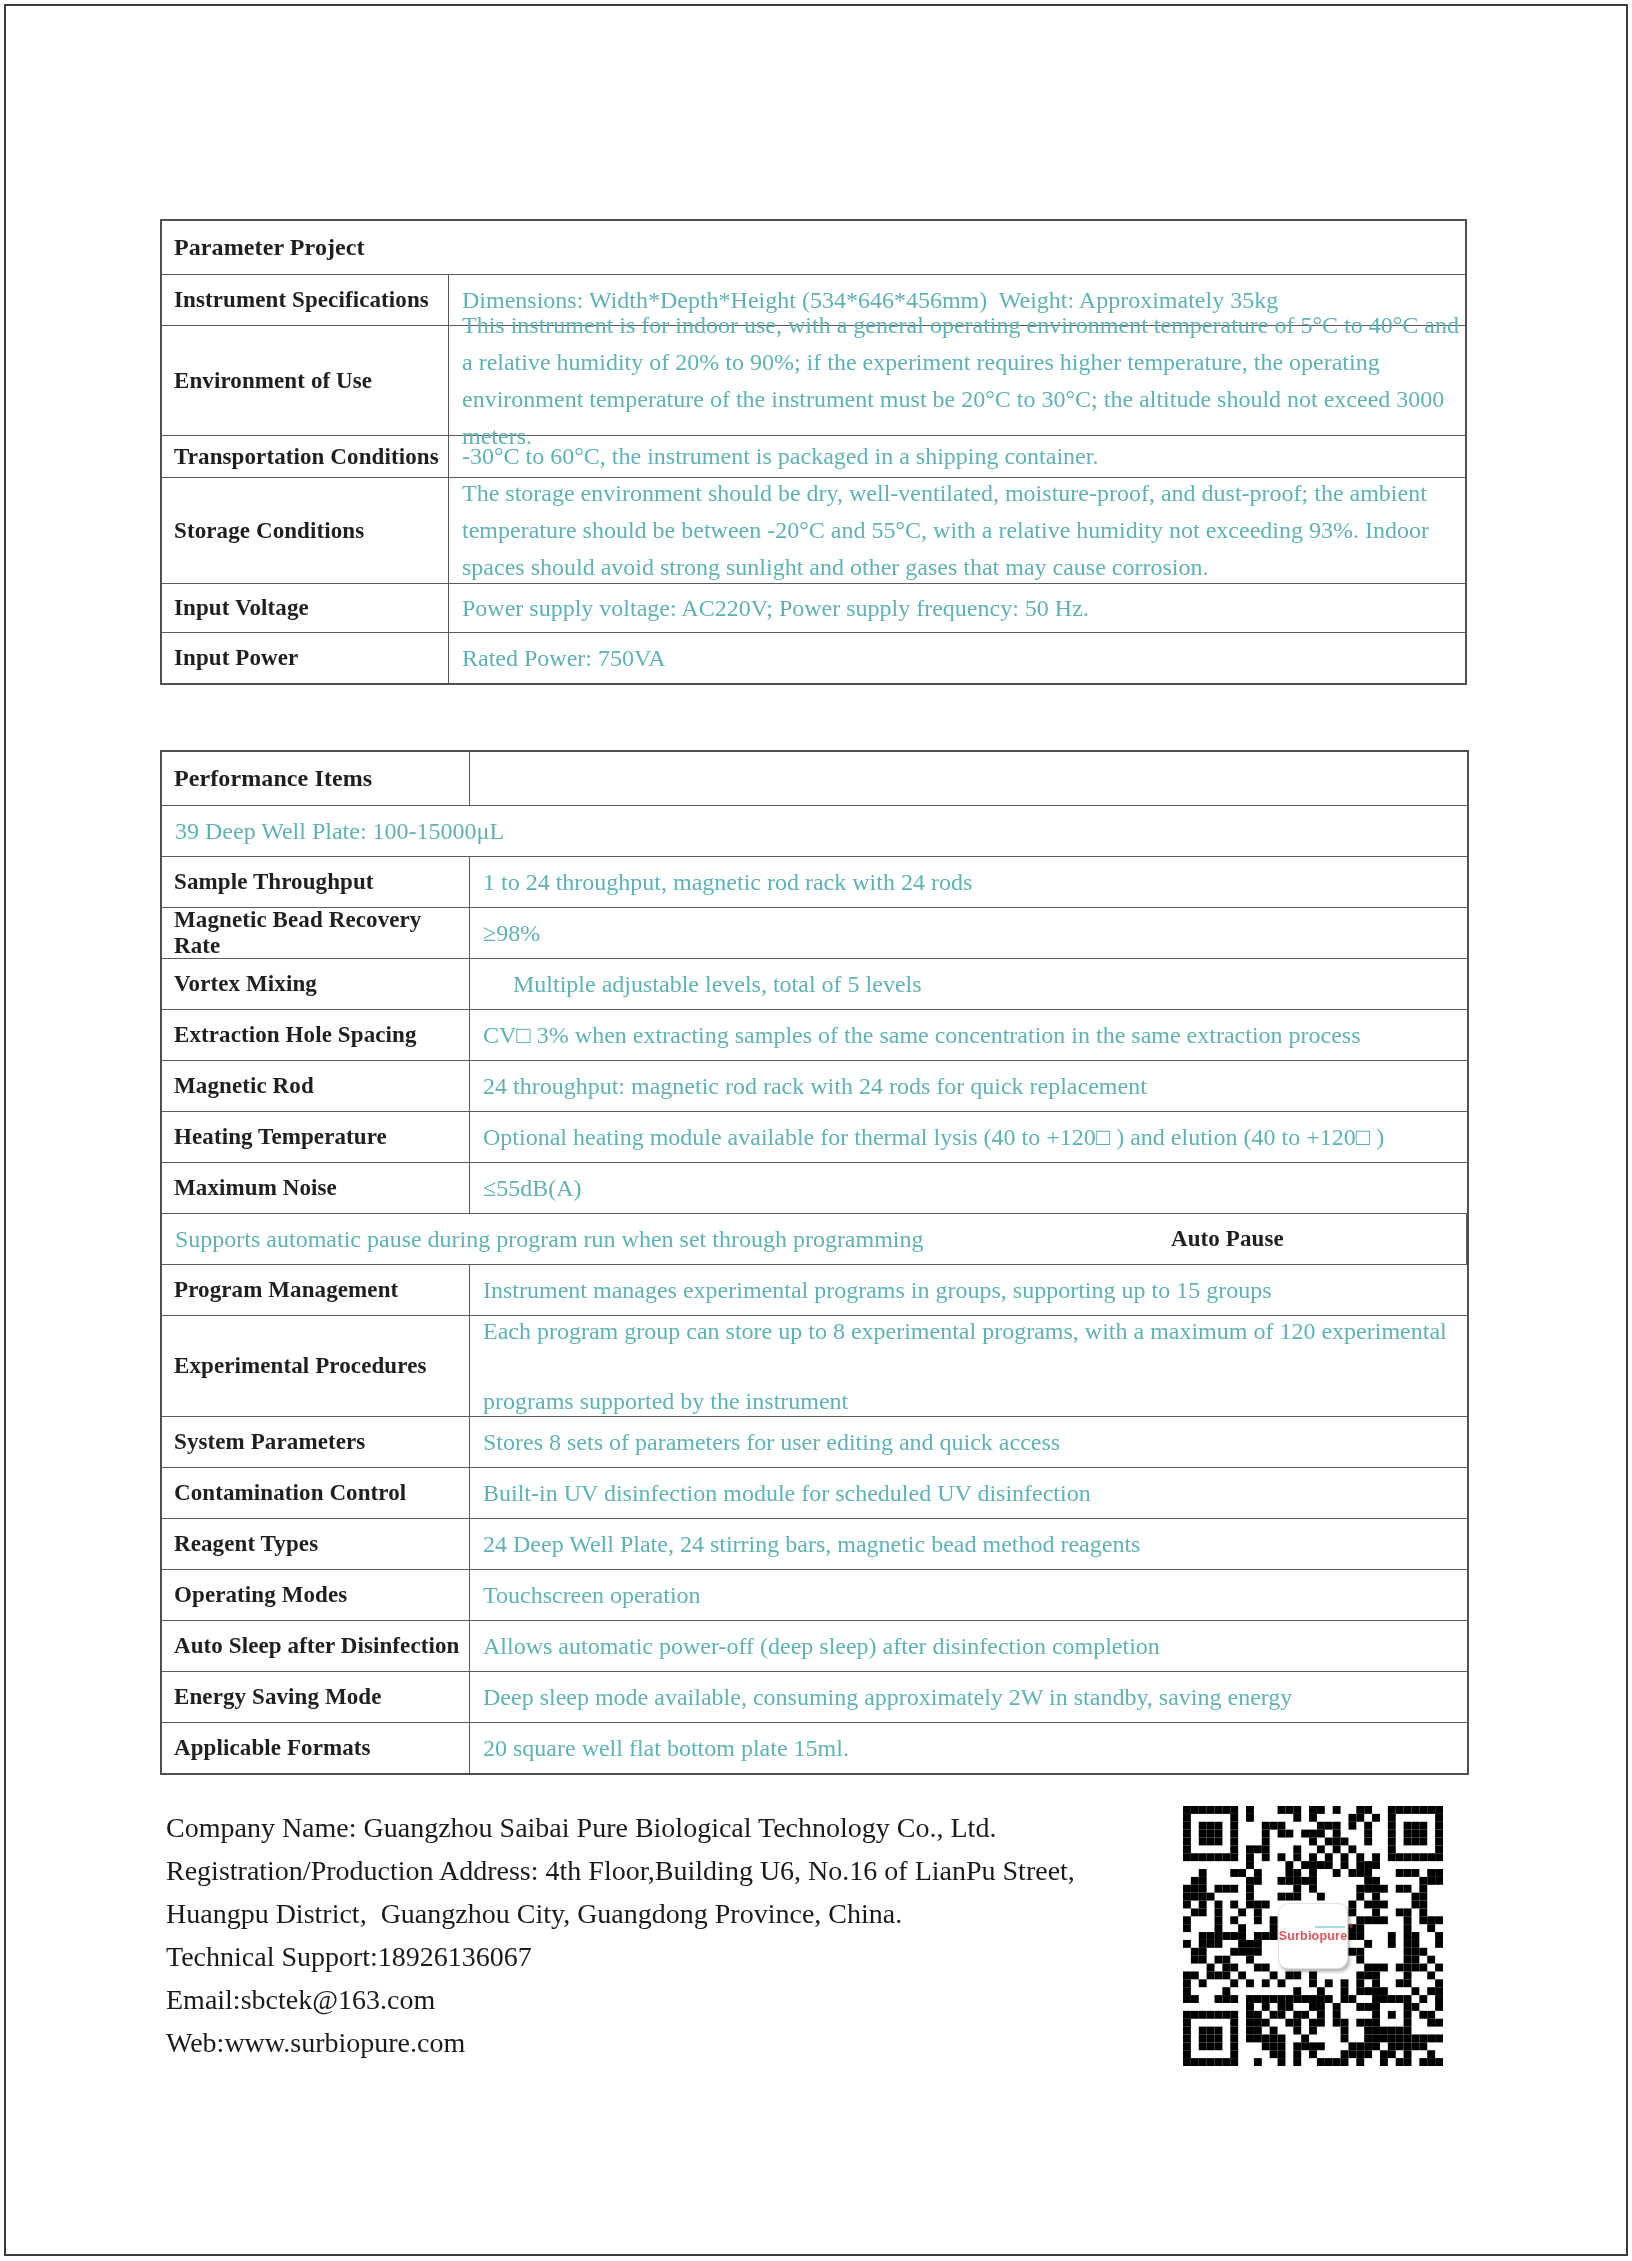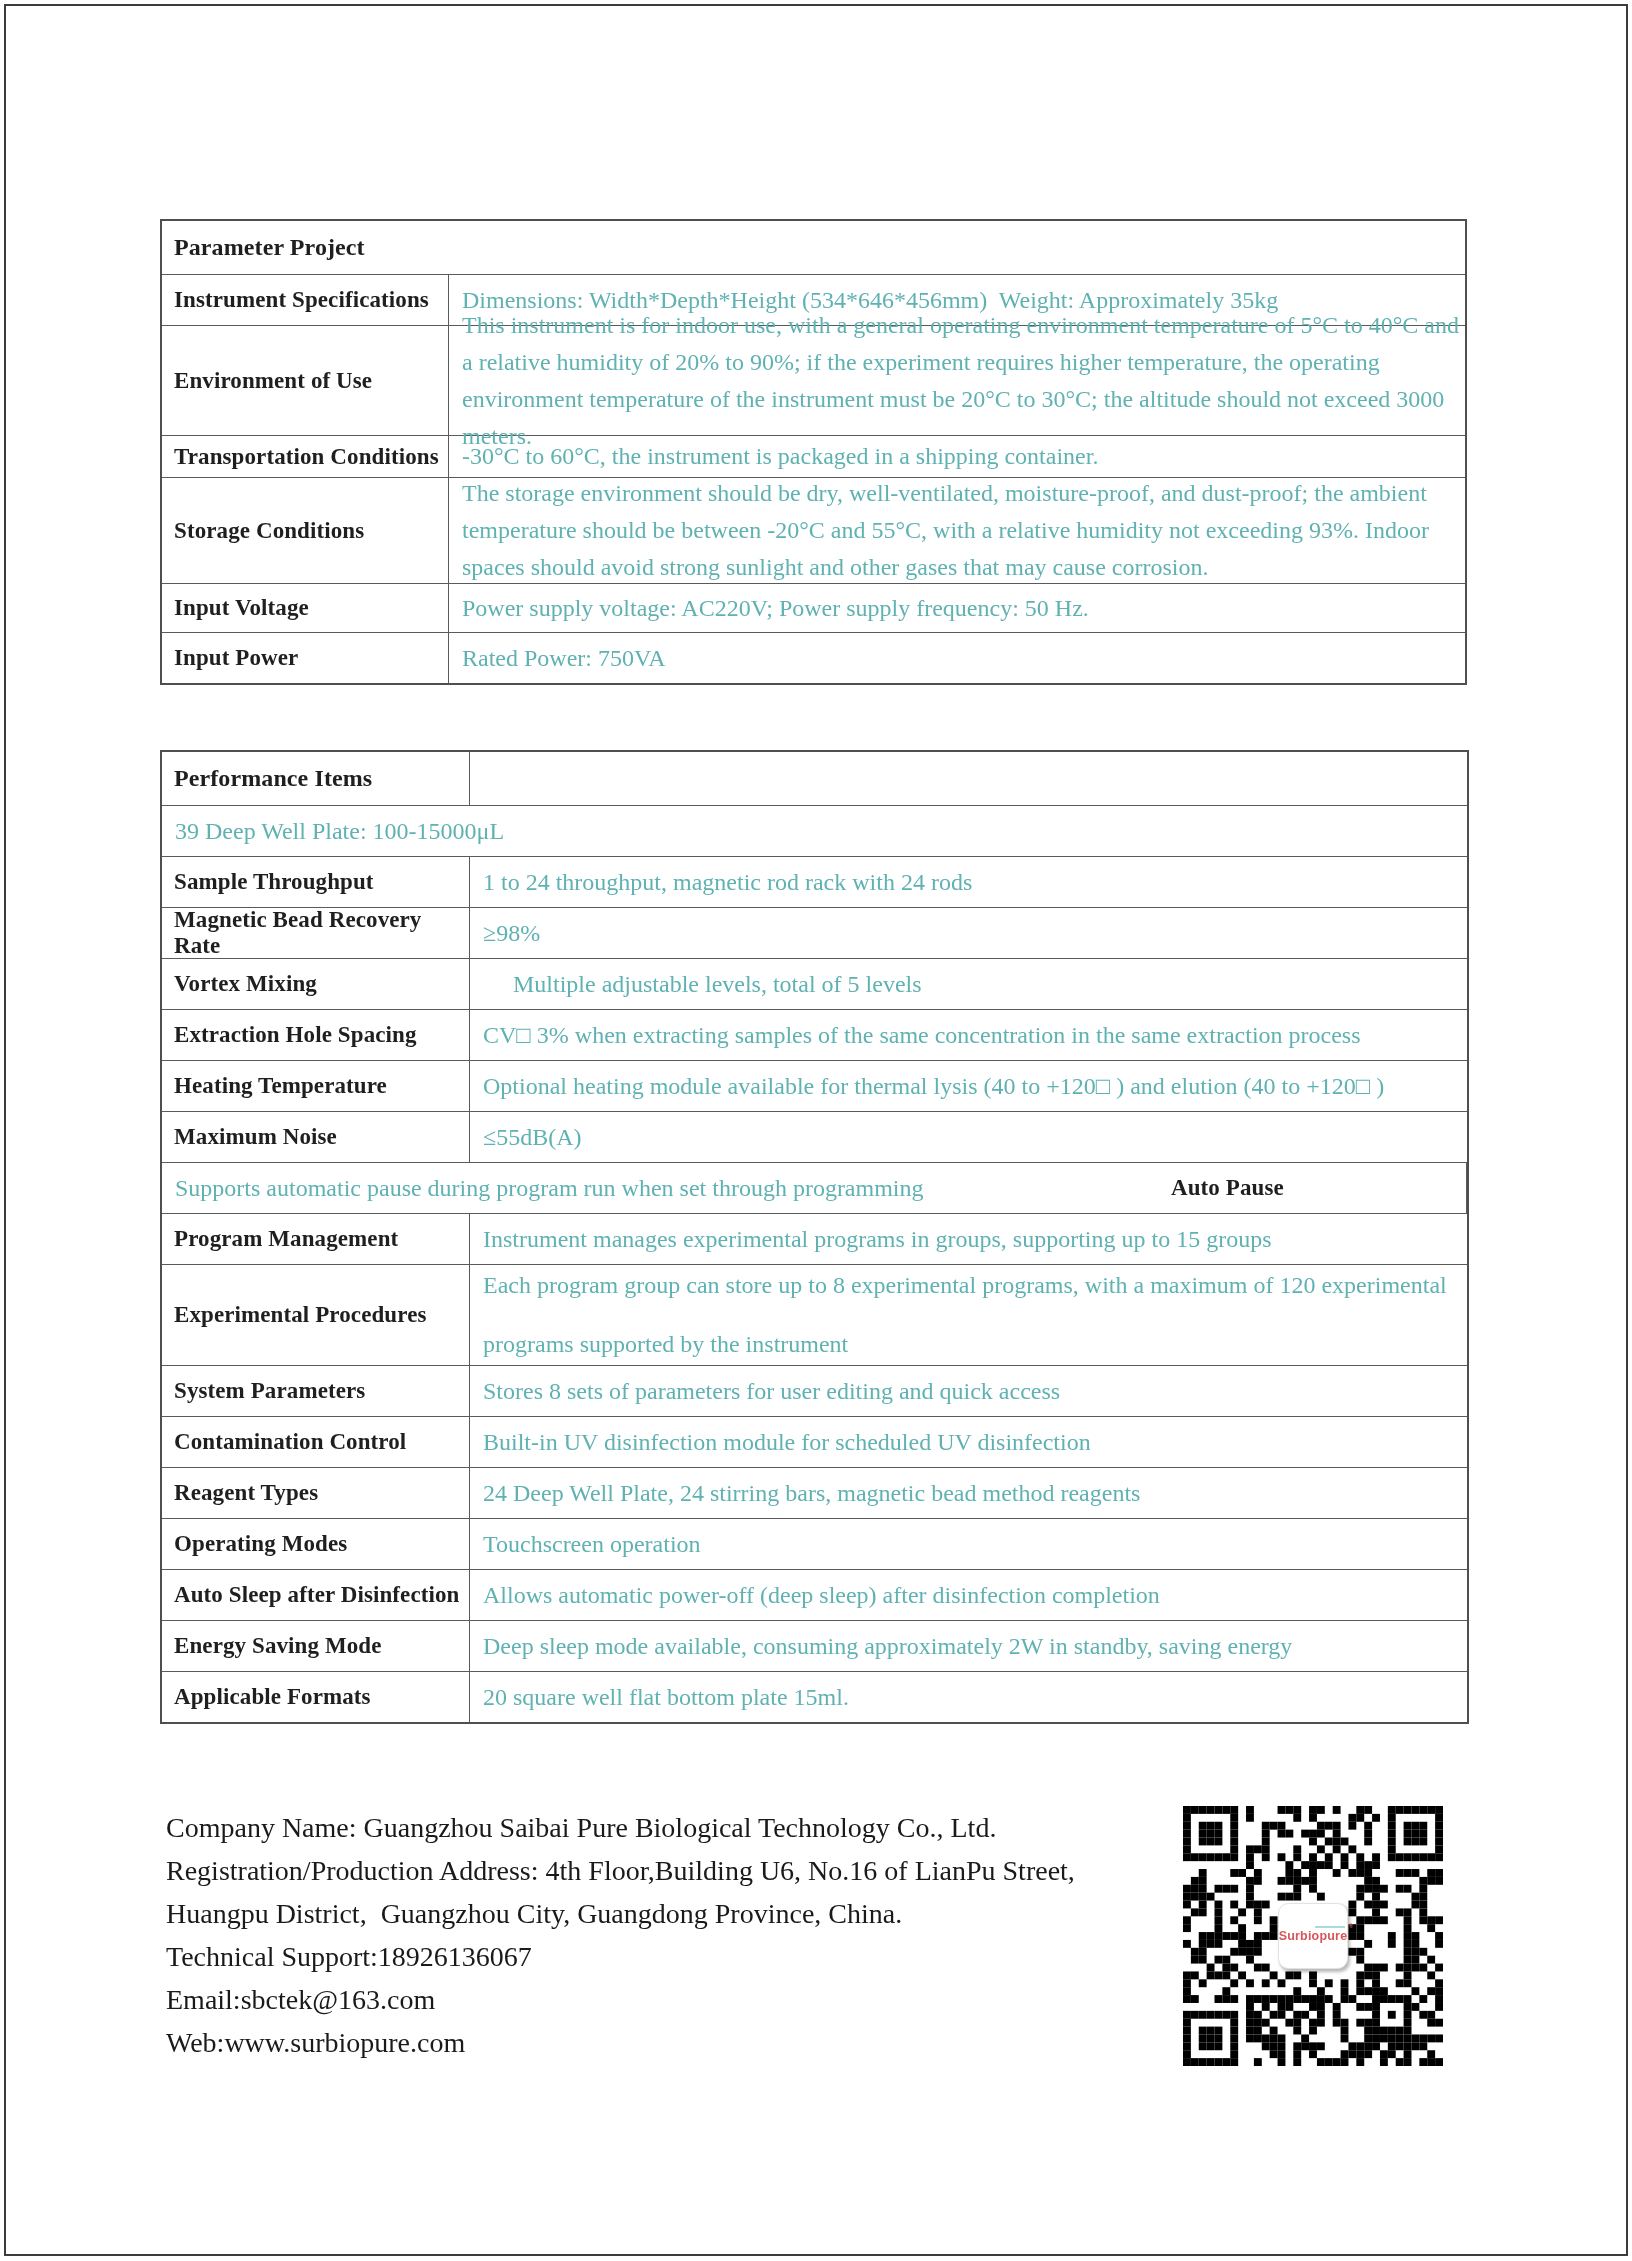--- a/index.html
+++ b/index.html
@@ -168,38 +168,42 @@
       </div>
       <div class="trow" style="height: 51px; gap: 30px;">
         <div class="cell label-cell" style="width: 308px;">Vortex Mixing</div>
         <div class="cell value-cell oneline"><span class="vtext">Multiple adjustable levels, total of 5 levels</span></div>
       </div>
       <div class="trow" style="height: 51px; justify-content: flex-end;">
         <div class="cell label-cell" style="width: 308px;">Extraction Hole Spacing</div>
         <div class="cell value-cell oneline"><span class="vtext">CV□ 3% when extracting samples of the same concentration in the same extraction process</span></div>
       </div>
       <div class="trow" style="height: 51px;">
+        <div class="cell label-cell" style="width: 308px;">Magnetic Rod</div>
+        <div class="cell value-cell oneline"><span class="vtext">24 throughput: magnetic rod rack with 24 rods for quick replacement</span></div>
+      </div>
+      <div class="trow" style="height: 51px;">
         <div class="cell label-cell" style="width: 308px;">Heating Temperature</div>
         <div class="cell value-cell oneline"><span class="vtext">Optional heating module available for thermal lysis (40 to +120□ ) and elution (40 to +120□ )</span></div>
       </div>
       <div class="trow" style="height: 51px;">
         <div class="cell label-cell" style="width: 308px;">Maximum Noise</div>
         <div class="cell value-cell oneline"><span class="vtext">≤55dB(A)</span></div>
       </div>
       <div class="trow" style="height: 51px;">
         <div class="cell value-cell oneline"><span class="vtext">Supports automatic pause during program run when set through programming</span></div>
         <div class="cell label-cell" style="width: 308px;">Auto Pause</div>
       </div>
       <div class="trow" style="height: 51px;">
         <div class="cell label-cell" style="width: 308px;">Program Management</div>
         <div class="cell value-cell oneline"><span class="vtext">Instrument manages experimental programs in groups, supporting up to 15 groups</span></div>
       </div>
       <div class="trow" style="height: 101px;">
         <div class="cell label-cell" style="width: 308px;">Experimental Procedures</div>
-        <div class="cell value-cell wrap" style="line-height: 59px;">
+        <div class="cell value-cell wrap" style="line-height: 70px;">
           <span class="vtext">Each program group can store up to 8 experimental programs, with a maximum of 120 experimental programs supported by the instrument</span>
         </div>
       </div>
       <div class="trow" style="height: 51px;">
         <div class="cell label-cell" style="width: 308px;">System Parameters</div>
         <div class="cell value-cell oneline"><span class="vtext">Stores 8 sets of parameters for user editing and quick access</span></div>
       </div>
       <div class="trow" style="height: 51px;">
         <div class="cell label-cell" style="width: 308px;">Contamination Control</div>
         <div class="cell value-cell oneline"><span class="vtext">Built-in UV disinfection module for scheduled UV disinfection</span></div>

